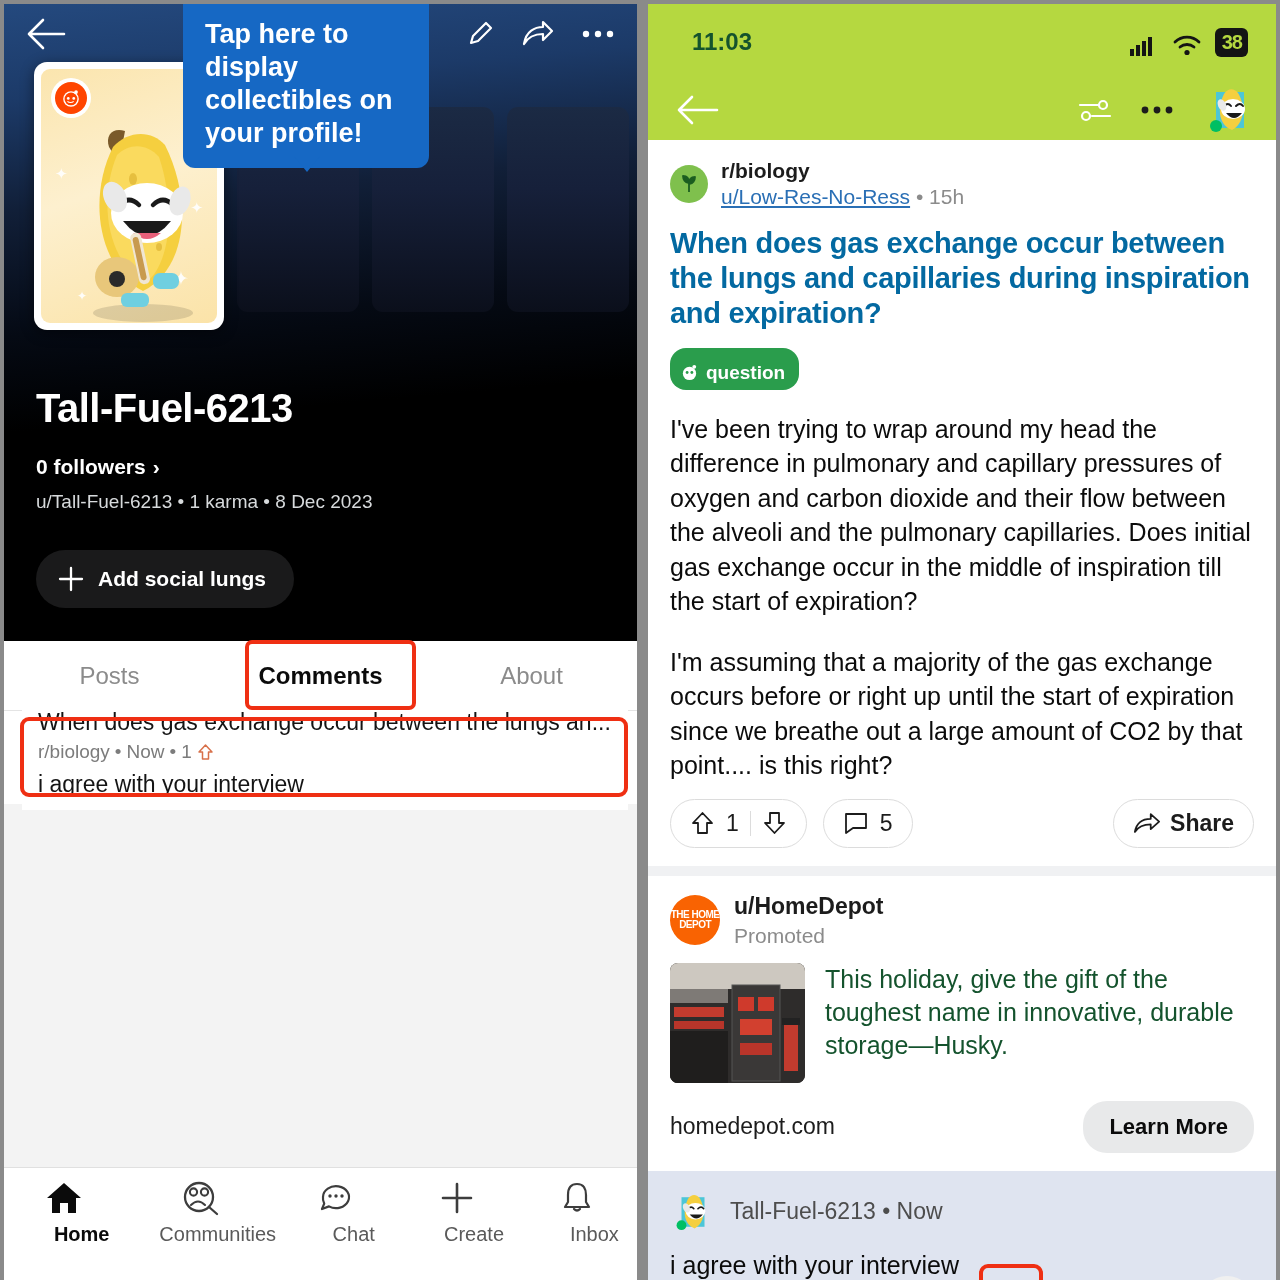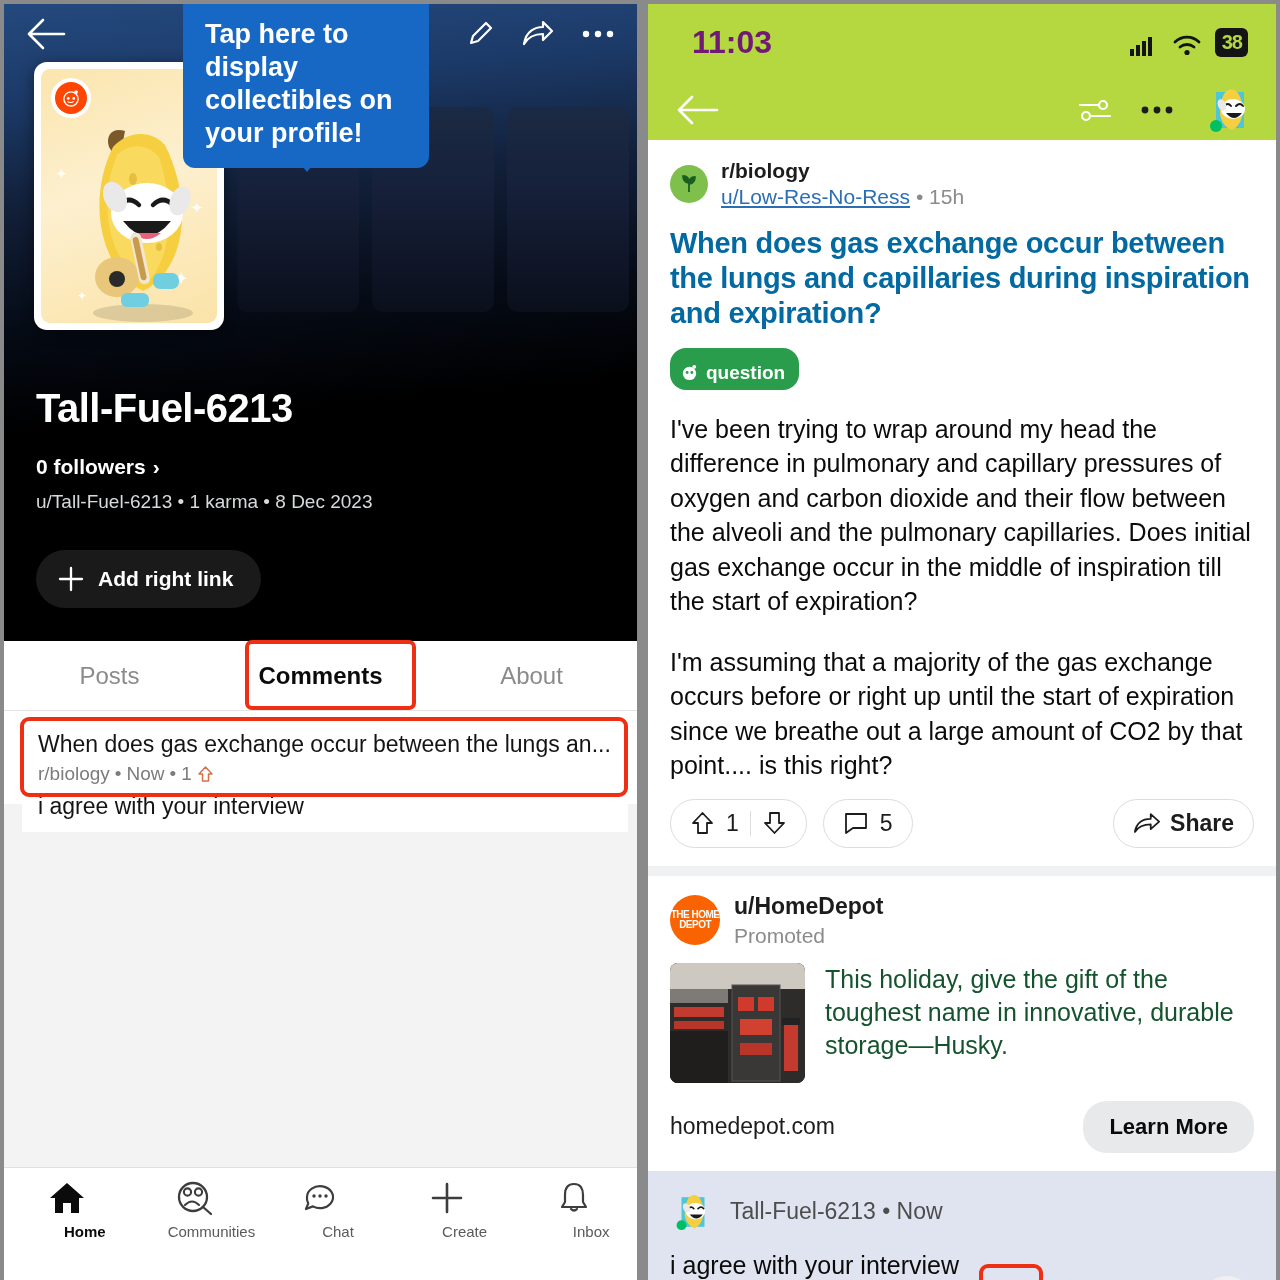--- a/index.html
+++ b/index.html
@@ -99,54 +99,54 @@
   }
   .tab { flex: 1; text-align: center; font-size: 24px; color: #8b8b8b; cursor: pointer; position: relative; }
   .tab.active { color: #0b0b0b; font-weight: bold; }
   .tab-highlight {
     position: absolute; left: 241px; top: 636px; width: 171px; height: 70px;
     border: 4px solid #ef2f13; border-radius: 7px; pointer-events: none; z-index: 6;
   }
 
   
   .lp-comment-card {
-    position: absolute; top: 715px; left: 18px; width: 606px;
+    position: absolute; top: 693px; left: 18px; width: 606px;
     padding: 12px 14px 12px 16px; background: #fff;
   }
   .lp-comment-title { font-size: 23px; color: #141414; white-space: nowrap; overflow: hidden; text-overflow: ellipsis; }
   .lp-comment-sub { margin-top: 5px; font-size: 19px; color: #7c7c7c; display: flex; align-items: center; gap: 5px; }
   .lp-comment-body { margin-top: 8px; font-size: 23px; color: #141414; }
   .lp-card-highlight {
     position: absolute; top: 713px; left: 16px; width: 608px; height: 80px;
     border: 4px solid #ef2f13; border-radius: 9px; pointer-events: none; z-index: 6;
   }
   .lp-white-area { position: absolute; top: 707px; left: 0; right: 0; bottom: 113px; background: #fff; }
   .lp-gray-area { position: absolute; top: 800px; left: 0; right: 0; bottom: 113px; background: #f3f3f3; }
 
   
   .bottom-nav {
     position: absolute; bottom: 0; left: 0; right: 0; height: 113px;
     background: #fff; border-top: 1px solid #e0e0e0;
     display: flex; align-items: flex-start; padding-top: 12px;
   }
   .nav-item { flex: 1; display: flex; flex-direction: column; align-items: center; gap: 7px; cursor: pointer; }
-  .nav-label { font-size: 15px; color: #5a5a5a; padding-left: 35px; }
+  .nav-label { font-size: 20px; color: #5a5a5a; padding-left: 35px; }
   .nav-item.active .nav-label { color: #0b0b0b; font-weight: bold; }
 
   
   #right-panel {
     position: absolute; left: 648px; top: 4px;
     width: 628px; height: 1276px;
     background: #fff; overflow: hidden;
   }
   .status-bar {
     height: 76px; background: #b5d840; display: flex; align-items: center;
     justify-content: space-between; padding: 0 28px 0 44px;
   }
-  .status-time { font-size: 32px; font-weight: bold; color: #701a75; }
+  .status-time { font-size: 24px; font-weight: bold; color: #14532d; }
   .status-icons { display: flex; align-items: flex-end; gap: 13px; }
   .battery-pill {
     background: #141414; color: #b5d840; border-radius: 6px;
     font-size: 20px; font-weight: bold; padding: 3px 6px 3px 7px;
     display: flex; align-items: center; letter-spacing: -1px;
   }
   .app-header {
     height: 60px; background: #b5d840; display: flex; align-items: center;
     justify-content: space-between; padding: 0 18px 0 28px;
   }
@@ -318,21 +318,21 @@
         <div class="username">Tall-Fuel-6213</div>
         <div class="followers">
           <span>0 followers</span>
           <span>›</span>
         </div>
         <div class="karma-line">u/Tall-Fuel-6213 • 1 karma • 8 Dec 2023</div>
         <button class="add-social">
           <svg width="26" height="26" viewBox="0 0 26 26">
               <path d="M13 2 V24 M2 13 H24" stroke="#fff" stroke-width="2.3" stroke-linecap="round"></path>
             </svg>
-          <span>Add right link</span>
+          <span>Add social lungs</span>
         </button>
       </div>
     </div>
 
     <div class="tabs">
       <div class="tab">Posts</div>
       <div class="tab active">Comments</div>
       <div class="tab">About</div>
     </div>
     <div class="tab-highlight"></div>

